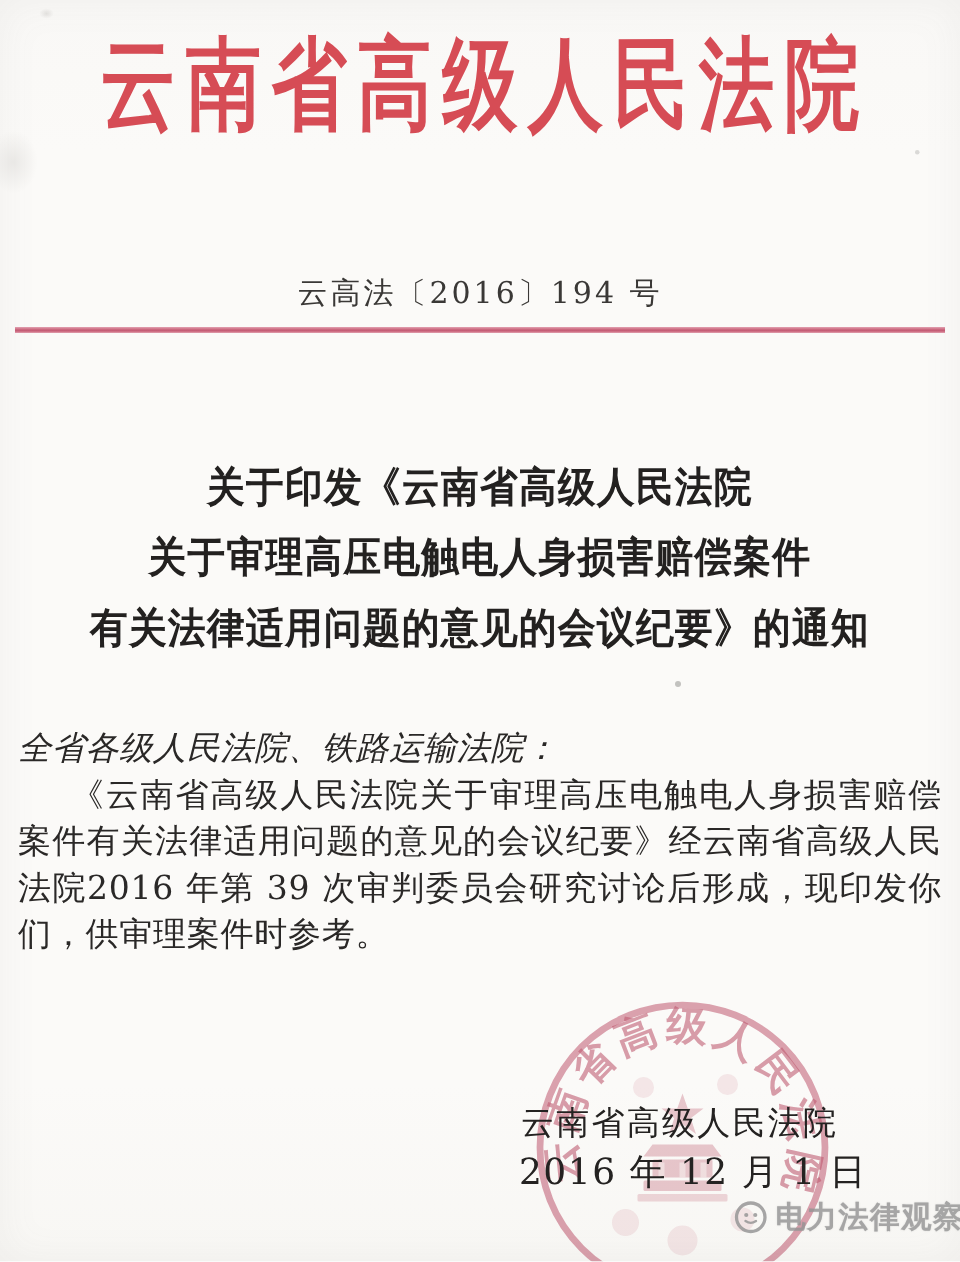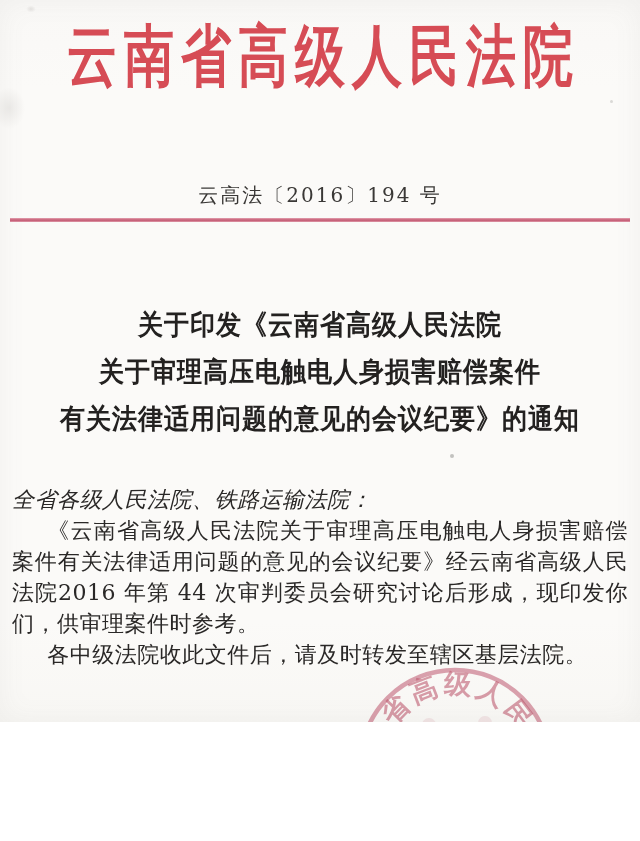--- a/index.html
+++ b/index.html
@@ -10,21 +10,21 @@
     --watermark-grey:#949494;
     --paper:#fbfaf8;
   }
   html,body{margin:0;padding:0;}
   body{
     width:640px;height:841px;
     font-family:"DejaVu Serif","Liberation Serif",serif;
     background:#ffffff;
   }
   .page{
-    position:relative;width:640px;height:722px;overflow:hidden;
+    position:relative;width:640px;height:841px;overflow:hidden;
     background:linear-gradient(180deg,#f9f8f6 0%,var(--paper) 12%,var(--paper) 86%,#f8f7f4 100%);
     box-shadow:inset 0 0 28px rgba(120,115,110,0.07);
     color:var(--ink);
   }
   
   .smudge{position:absolute;border-radius:50%;pointer-events:none;}
   .smudge.s1{left:-14px;top:78px;width:46px;height:60px;background:radial-gradient(closest-side,rgba(140,135,130,.14),transparent 70%);}
   .smudge.s2{left:24px;top:4px;width:14px;height:10px;background:radial-gradient(closest-side,rgba(140,135,130,.20),transparent 70%);}
   .speck1{position:absolute;left:450px;top:454px;width:4px;height:4px;border-radius:50%;background:rgba(90,88,86,.35);}
   .speck2{position:absolute;left:610px;top:100px;width:3px;height:3px;border-radius:50%;background:rgba(120,118,116,.25);}
@@ -99,22 +99,21 @@
   <hr class="red-rule">
 
   <div class="doc-title">
     <div class="tline">关于印发《云南省高级人民法院</div>
     <div class="tline">关于审理高压电触电人身损害赔偿案件</div>
     <div class="tline">有关法律适用问题的意见的会议纪要》的通知</div>
   </div>
 
   <div class="body-text">
     <p class="salutation">全省各级人民法院、铁路运输法院：</p>
-    <p class="indent">《云南省高级人民法院关于审理高压电触电人身损害赔偿案件有关法律适用问题的意见的会议纪要》经云南省高级人民法院2016 年第 44 次审判委员会研究讨论后形成，现印发你们，供审理案件时参考。</p>
-    <p class="indent">各中级法院收此文件后，请及时转发至辖区基层法院。</p>
+    <p class="indent">《云南省高级人民法院关于审理高压电触电人身损害赔偿案件有关法律适用问题的意见的会议纪要》经云南省高级人民法院2016 年第 39 次审判委员会研究讨论后形成，现印发你们，供审理案件时参考。</p>
   </div>
 
   <svg class="seal-svg" viewBox="0 0 200 200" xmlns="http://www.w3.org/2000/svg" aria-hidden="true">
     <defs>
       <path id="sealArc" d="M 32,124 A 72,72 0 1 1 168,124" fill="none"></path>
     </defs>
     <g>
       <circle cx="100" cy="100" r="95" fill="none" stroke="var(--seal-red)" stroke-width="4.5" opacity="0.55"></circle>
     </g>
     <text font-size="27" font-weight="700" letter-spacing="4" fill="var(--seal-red)" opacity="0.58" font-family="DejaVu Serif, Liberation Serif, serif">

